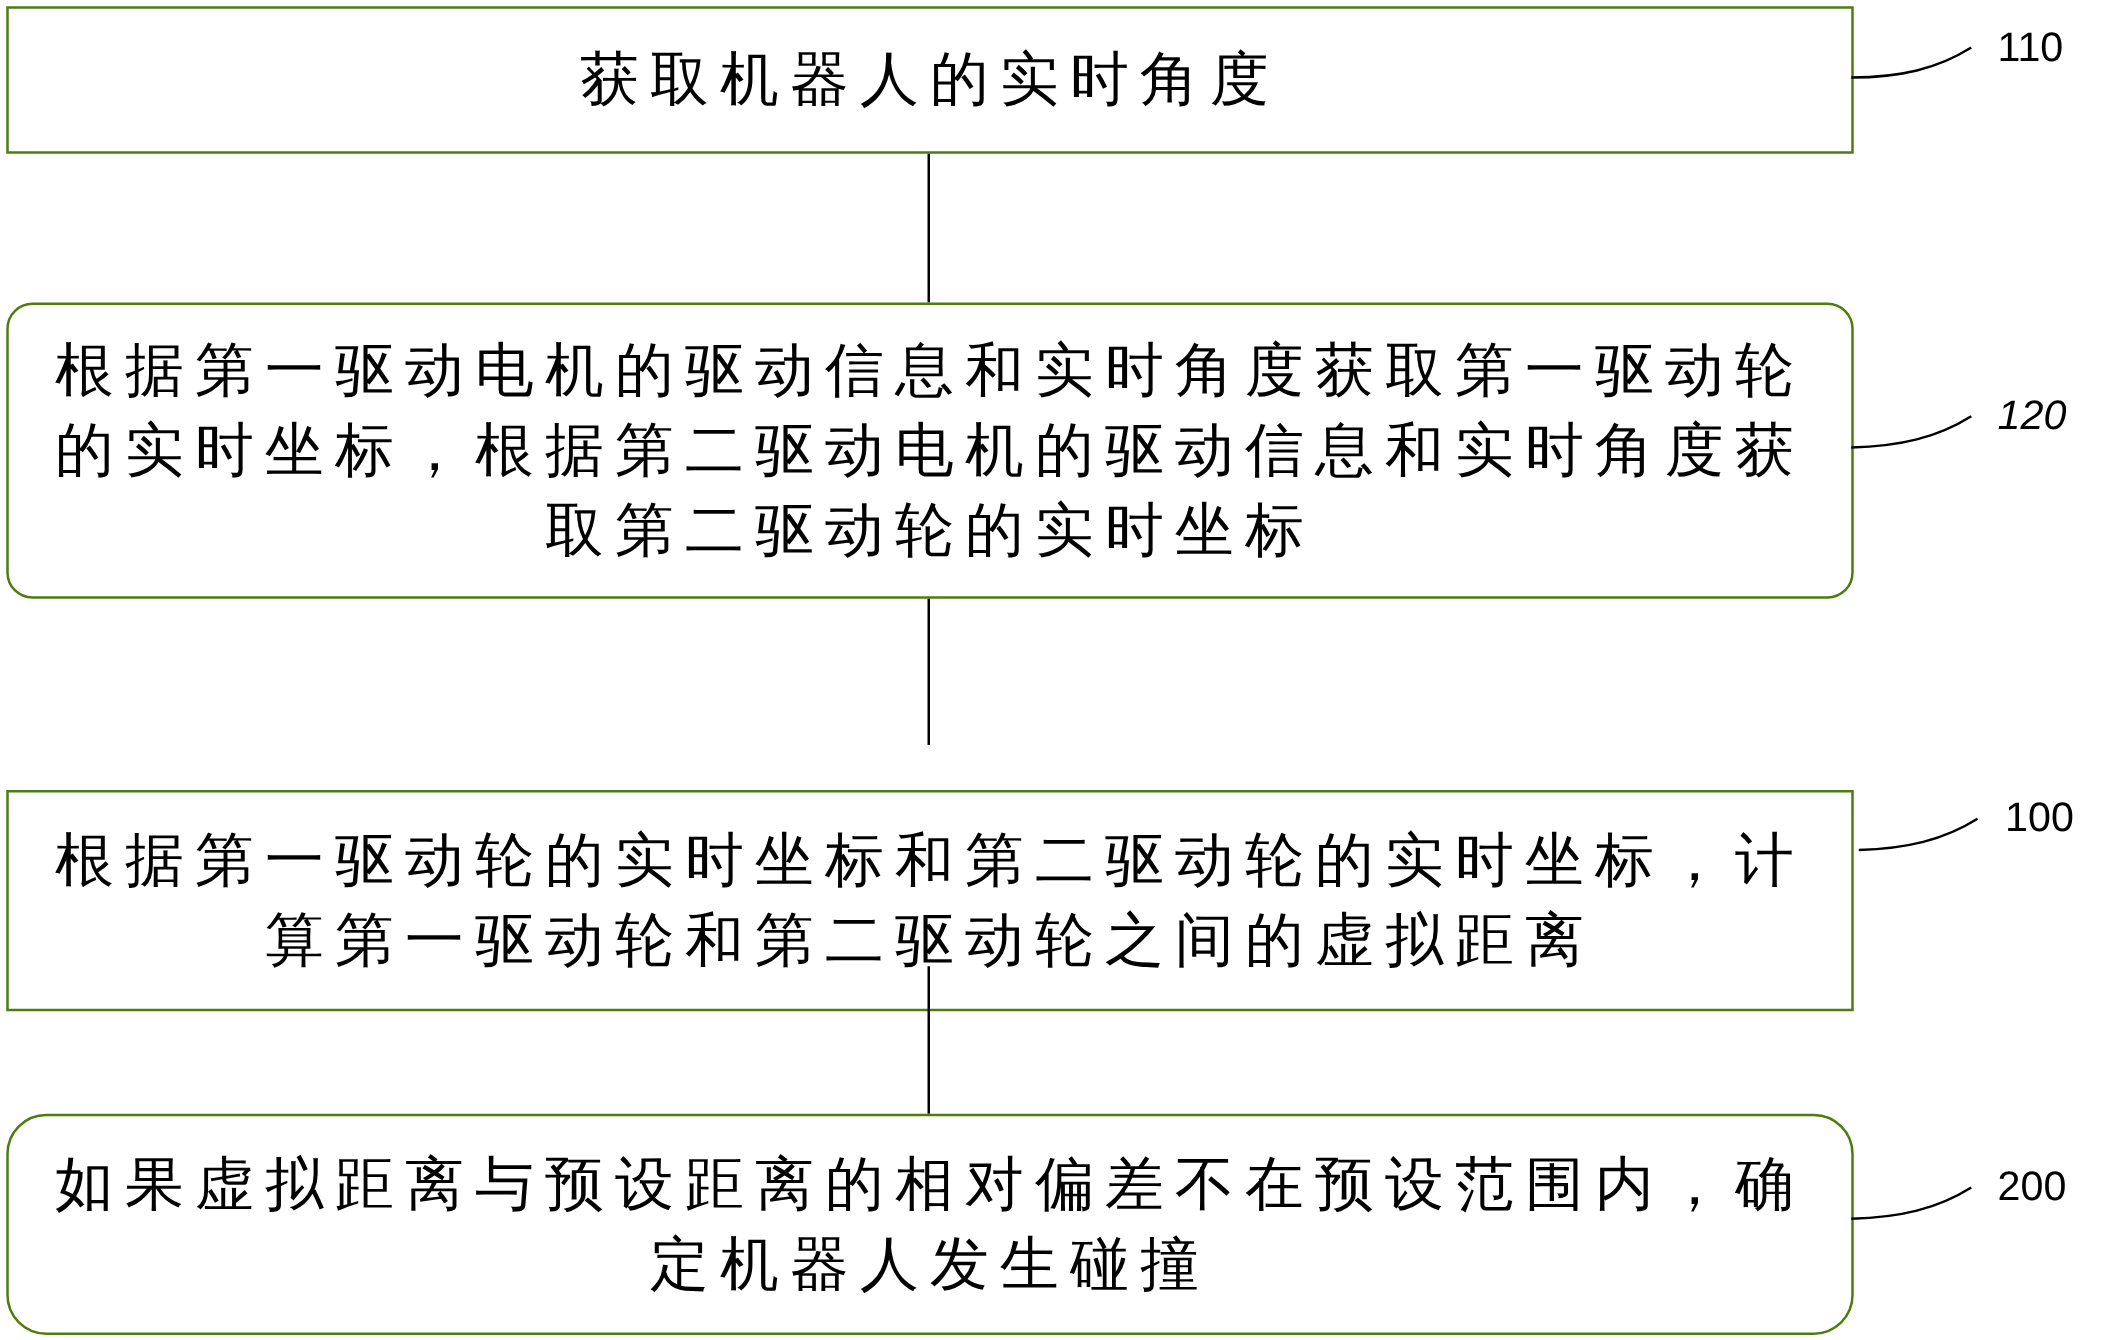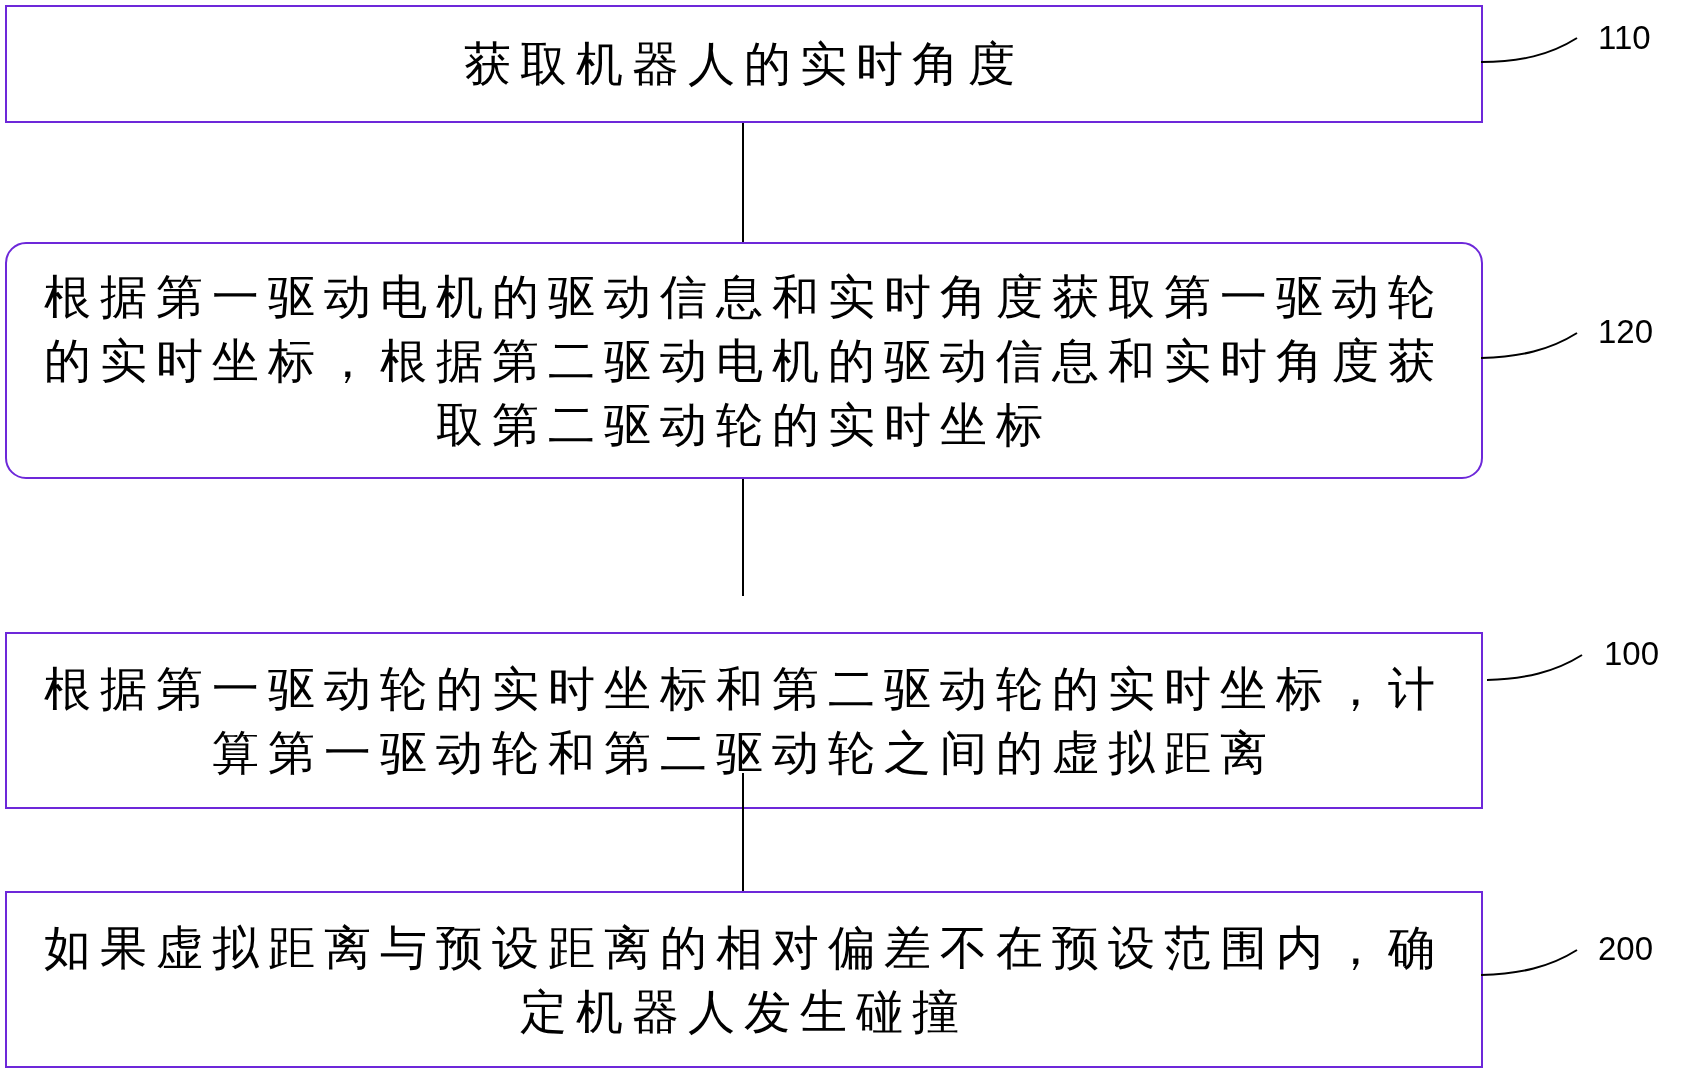--- a/index.html
+++ b/index.html
@@ -1,18 +1,18 @@
 <!DOCTYPE html>
 <html><head>
 <meta charset="utf-8">
 <style>
   html, body { margin: 0; padding: 0; background: #ffffff; }
   body { width: 1687px; height: 1072px; position: relative; overflow: hidden;
          font-family: "DejaVu Serif", "Liberation Serif", serif; color: #000; }
-  .box { position: absolute; left: 5px; width: 1474px; border: 2px solid #6d28d9;
+  .box { position: absolute; left: 5px; width: 1474px; border: 2px solid #4d7c0f;
          background: #fff; display: flex; align-items: center; justify-content: center;
          box-sizing: content-box; }
   .box .txt { font-size: 47px; line-height: 64px; text-align: center; letter-spacing: 9px;
               width: 1420px; }
   .conn { position: absolute; left: 742px; width: 2px; background: #000; }
   .label { position: absolute; left: 1598px; font-family: "Liberation Sans", sans-serif;
            font-size: 33px; line-height: 48px; color: #000; }
   svg.leaders { position: absolute; left: 0; top: 0; }
 </style>
 </head>
@@ -29,27 +29,27 @@
 </div>
 
 <div class="conn" style="top:479px;height:117px;"></div>
 
 <div class="box" style="top:632px;height:173px;font-family:Liberation Serif, serif;">
   <div class="txt">根据第一驱动轮的实时坐标和第二驱动轮的实时坐标，计算第一驱动轮和第二驱动轮之间的虚拟距离</div>
 </div>
 
 <div class="conn" style="top:773px;height:118px;"></div>
 
-<div class="box" style="top:891px;height:173px;">
+<div class="box" style="top:891px;height:173px;border-radius:32px;">
   <div class="txt">如果虚拟距离与预设距离的相对偏差不在预设范围内，确定机器人发生碰撞</div>
 </div>
 
 <svg class="leaders" width="1687" height="1072">
   <path d="M1481,62 C1520,62 1550,55 1577,38" fill="none" stroke="#000" stroke-width="2"></path>
   <path d="M1481,358 C1520,357 1550,350 1577,333" fill="none" stroke="#000" stroke-width="2"></path>
   <path d="M1487,680 C1525,679 1555,672 1582,655" fill="none" stroke="#000" stroke-width="2"></path>
   <path d="M1481,975 C1520,974 1550,967 1577,950" fill="none" stroke="#000" stroke-width="2"></path>
 </svg>
 
 <div class="label" style="top:14px;">110</div>
-<div class="label" style="top:308px;">120</div>
+<div class="label" style="top:308px;font-style:italic;">120</div>
 <div class="label" style="top:630px;left:1604px;">100</div>
 <div class="label" style="top:925px;">200</div>
 
 </body></html>

